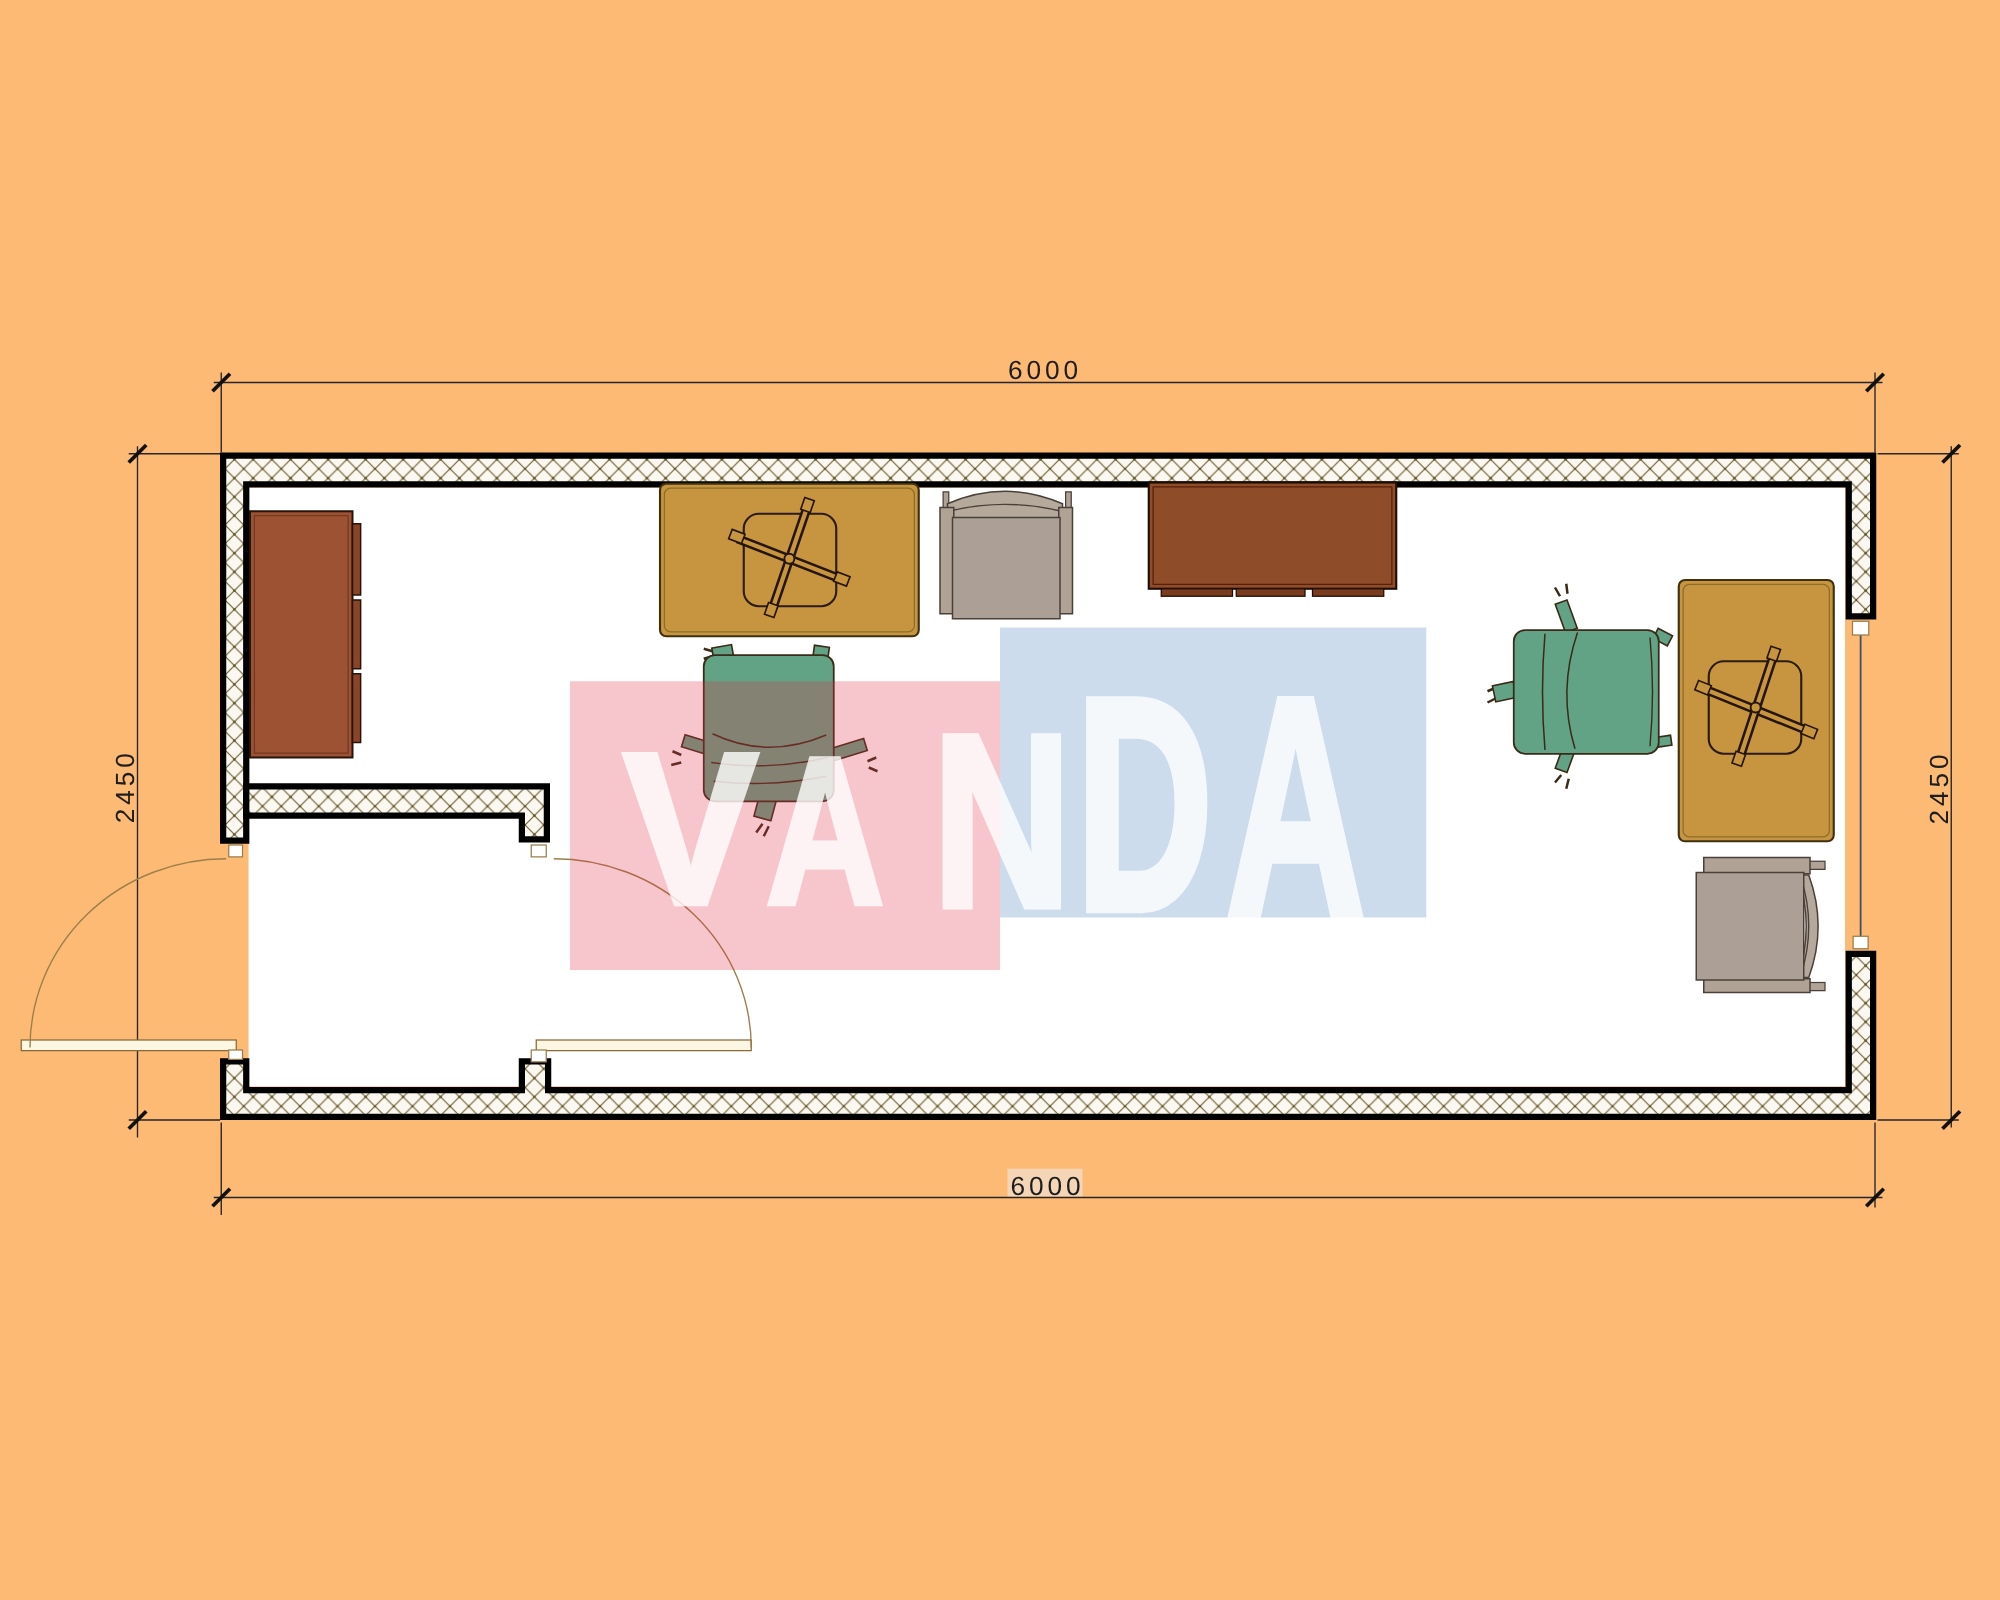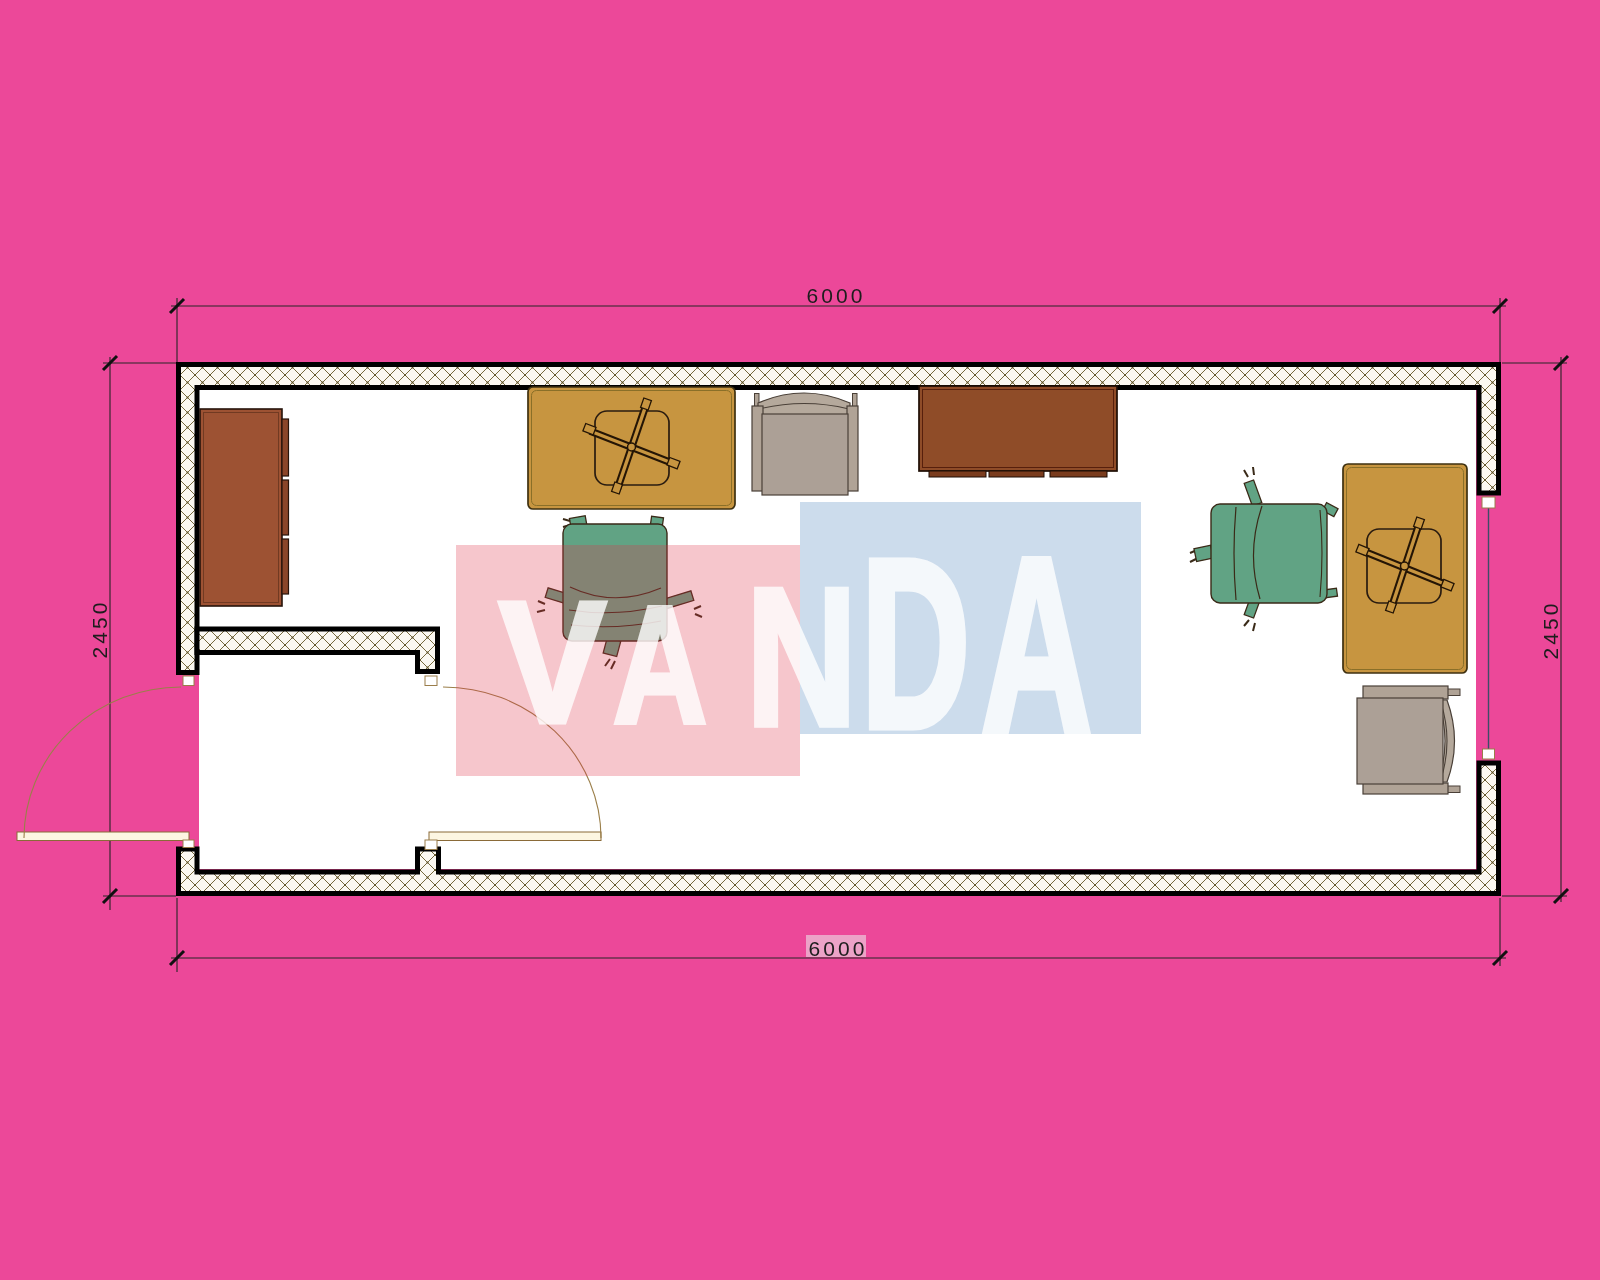--- a/index.html
+++ b/index.html
@@ -1,16 +1,16 @@
 <!DOCTYPE html>
 <html><head>
 <meta charset="utf-8">
 <style>
   html,body{margin:0;padding:0;background:#ffffff;}
-  #stage{position:relative;width:1600px;height:1280px;background:#ec4899;overflow:hidden;
+  #stage{position:relative;width:1600px;height:1280px;background:#fdba74;overflow:hidden;
          font-family:"Liberation Sans", sans-serif;}
   svg{position:absolute;left:0;top:0;}
 </style>
 </head>
 <body>
 <div id="stage">
 <svg width="1600" height="1280" viewBox="0 0 1600 1280">
 <defs>
   <pattern id="hatch" width="15" height="15" patternUnits="userSpaceOnUse">
     <rect width="15" height="15" fill="#fbf8f1"></rect>

